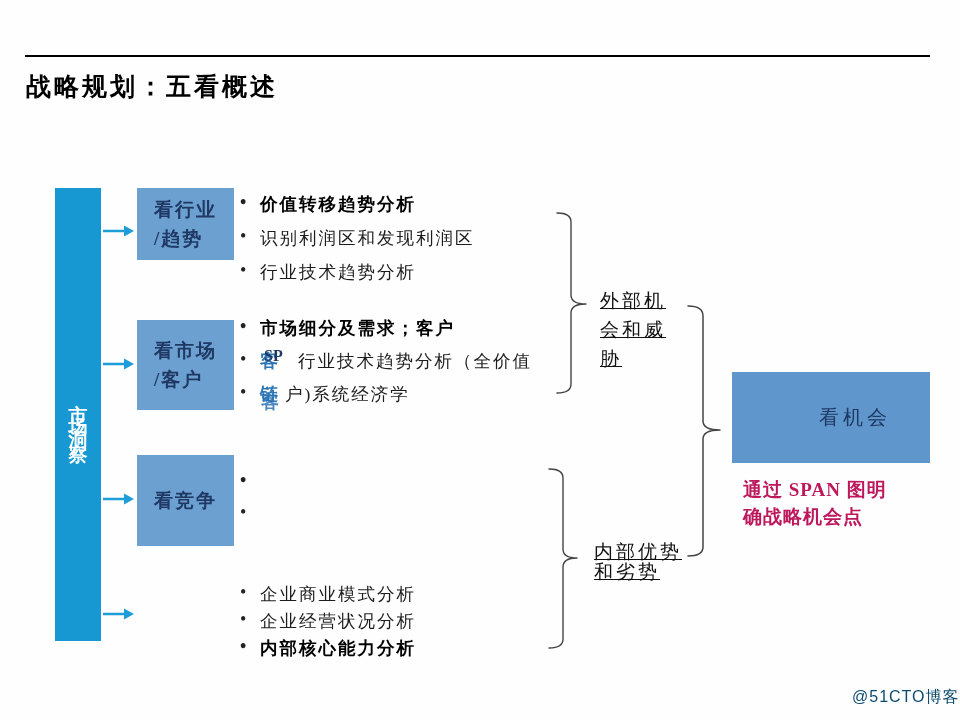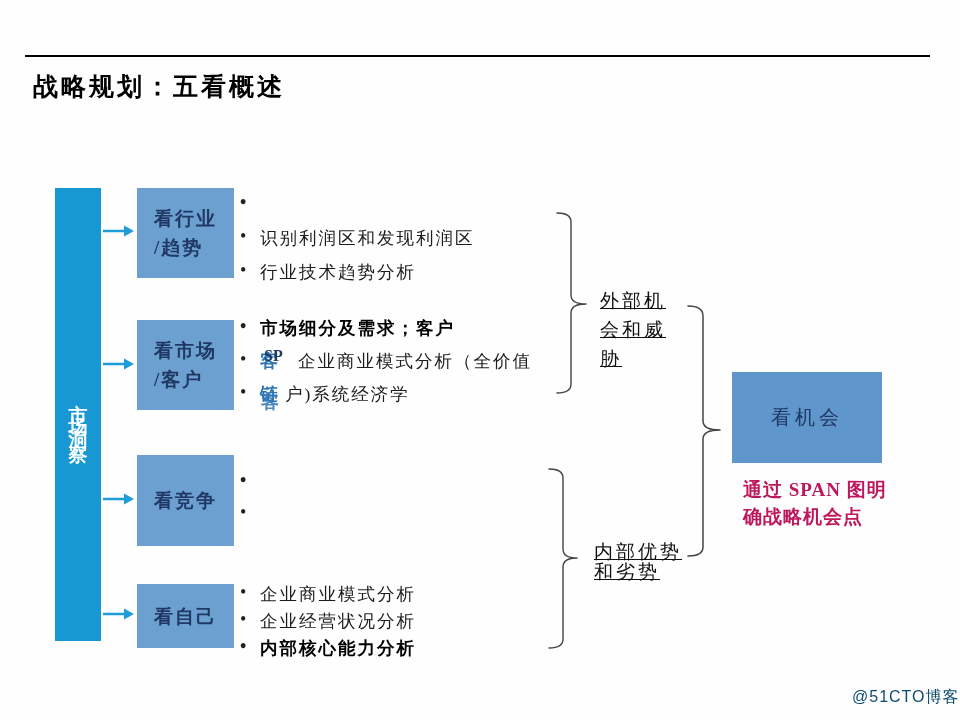--- a/index.html
+++ b/index.html
@@ -1,32 +1,32 @@
 <!DOCTYPE html>
 <html style="--cyan: #1798D2; --boxblue: #6CA0D0; --oppblue: #5F97CD; --navy: #1F3864; --bluechar: #2E75B6; --brace: #444444;"><head>
 <meta charset="utf-8">
 <style>
   html,body{margin:0;padding:0;background:#ffffff;}
   body{font-family:"Liberation Serif","DejaVu Serif",serif;color:#111;}
   .slide{position:relative;width:960px;height:720px;background:#fefefe;overflow:hidden;}
 
   .rule{position:absolute;left:25px;top:55px;width:905px;height:2px;background:#000;}
-  .title{position:absolute;left:33px;top:70px;font-size:25px;font-weight:bold;letter-spacing:3px;color:#000;}
+  .title{position:absolute;left:26px;top:70px;font-size:25px;font-weight:bold;letter-spacing:3px;color:#000;}
 
   .overlay{position:absolute;left:0;top:0;pointer-events:none;}
 
   .vbar{position:absolute;left:55px;top:188px;width:46px;height:453px;
         background:var(--cyan,#1798D2);display:flex;align-items:center;justify-content:center;}
   .vtext{writing-mode:vertical-rl;text-orientation:upright;color:#fff;font-size:19px;
          font-weight:bold;letter-spacing:13px;}
 
   .bbox{position:absolute;left:137px;width:97px;background:var(--boxblue,#6CA0D0);
         color:var(--navy,#1F3864);font-size:19px;font-weight:bold;letter-spacing:2px;
         display:flex;align-items:center;justify-content:center;white-space:pre-line;line-height:29px;}
-  .bbox.b1{top:188px;height:90px;}
+  .bbox.b1{top:188px;height:72px;}
   .bbox.b2{top:320px;height:90px;}
   .bbox.b3{top:455px;height:91px;}
   .bbox.b4{top:584px;height:64px;}
 
   .bullets{position:absolute;left:240px;display:flex;flex-direction:column;}
   .bullets.g1{top:192px;}
   .bullets.g2{top:316px;}
   .bullets.g3{top:470px;}
   .bullets.g4{top:582px;}
   .b-row{display:flex;align-items:flex-start;font-size:17.5px;letter-spacing:2px;color:#1c1c1c;}
@@ -42,21 +42,21 @@
   .cluster .blk{position:absolute;left:4px;top:-2px;color:var(--navy,#1F3864);font-weight:bold;
                 font-size:16px;letter-spacing:0;}
 
   .side-label{position:absolute;font-size:19px;letter-spacing:3px;color:#111;white-space:pre-line;text-decoration:underline;}
   .side-label.ext{left:600px;top:286px;line-height:29px;}
   .side-label.int{left:594px;top:542px;line-height:20px;}
 
   .opp-box{position:absolute;left:732px;top:372px;width:150px;height:91px;
            background:var(--oppblue,#5F97CD);color:var(--navy,#1F3864);
            display:flex;align-items:center;justify-content:center;
-           font-size:20px;letter-spacing:4px;}
+           font-size:20px;letter-spacing:4px;padding-left:48px;}
   .opp-caption{position:absolute;left:743px;top:476px;width:175px;font-size:19px;font-weight:bold;
                line-height:27px;letter-spacing:1px;white-space:pre-line;color:#be185d;}
 
   .watermark{position:absolute;left:852px;top:687px;font-size:16px;color:#0c4a6e;
              font-family:"Liberation Sans","DejaVu Sans",sans-serif;letter-spacing:1px;}
 </style>
 </head>
 <body>
 
 <div class="slide">
@@ -88,25 +88,25 @@
 
   <div class="vbar">
     <span class="vtext">市场洞察</span>
   </div>
 
   <div class="bbox b1">看行业
 /趋势</div>
   <div class="bbox b3">看竞争</div>
   <div class="bbox b2">看市场
 /客户</div>
-  <div class="bbox b4">看自己</div>
 
   <div class="bullets g1">
       <div class="b-row bold">
         <span class="dot">•</span>
+        <span class="txt">价值转移趋势分析</span>
       </div>
       <div class="b-row">
         <span class="dot">•</span>
         <span class="txt">识别利润区和发现利润区</span>
       </div>
       <div class="b-row">
         <span class="dot">•</span>
         <span class="txt">行业技术趋势分析</span>
       </div>
     </div>
@@ -114,21 +114,21 @@
       <div class="b-row bold">
         <span class="dot">•</span>
         <span class="txt">市场细分及需求；客户</span>
       </div>
       <div class="b-row">
         <span class="dot">•</span>
         <span class="cluster wide">
           <span class="blue c0">客</span>
           <span class="blk">SP</span>
         </span>
-        <span class="txt">企业商业模式分析（全价值</span>
+        <span class="txt">行业技术趋势分析（全价值</span>
       </div>
       <div class="b-row">
         <span class="dot">•</span>
         <span class="cluster">
           <span class="blue c0">链</span>
           <span class="blue c1">客</span>
         </span>
         <span class="txt">户)系统经济学</span>
       </div>
     </div>

